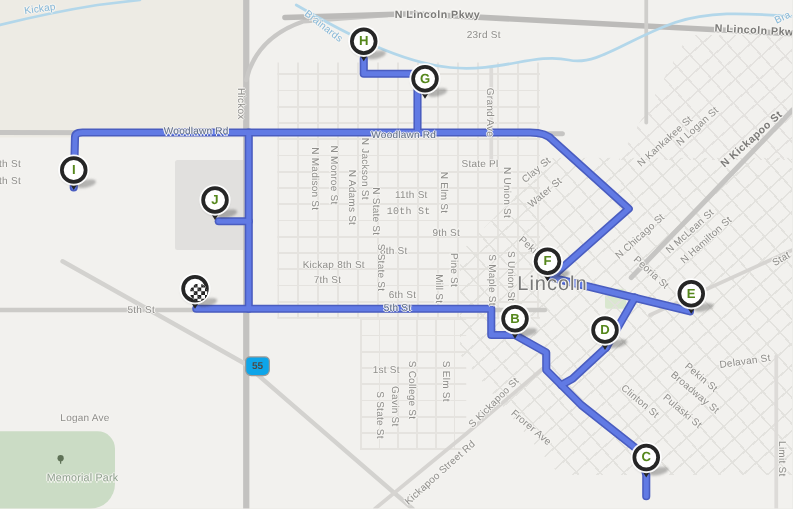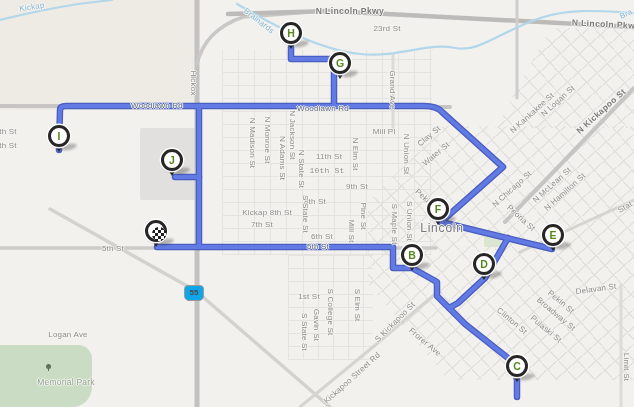--- a/index.html
+++ b/index.html
@@ -20,22 +20,22 @@
     background:repeating-linear-gradient(48deg,#e2e0dc 0 1.3px,transparent 1.3px 14px),
                repeating-linear-gradient(-42deg,#e2e0dc 0 1.3px,transparent 1.3px 13px);
     clip-path:polygon(0 100%,40% 0,100% 0,100% 100%);opacity:.85;}
   #road-svg{position:absolute;left:0;top:0;z-index:3;}
   .lbl{position:absolute;z-index:50;white-space:nowrap;font-size:8px;color:#8e8d8a;letter-spacing:.2px;
        text-shadow:-1px 0 0 #f6f5f2,1px 0 0 #f6f5f2,0 -1px 0 #f6f5f2,0 1px 0 #f6f5f2;pointer-events:none;}
   .lbl.major{font-size:8.5px;color:#7b7a78;font-weight:bold;letter-spacing:.4px;}
   .lbl.onroute{color:#5f6d85;}
   .lbl.water{color:#84b7d8;font-size:8px;}
   .lbl.park{color:#90a28f;font-size:8.5px;}
-  .lbl.city{font-size:12px;color:#787878;letter-spacing:.8px;}
-  .shield{position:absolute;left:184px;top:285px;z-index:52;width:18px;height:14px;background:#0ea5e9;
+  .lbl.city{font-size:16px;color:#787878;letter-spacing:.8px;}
+  .shield{position:absolute;left:196px;top:285px;z-index:52;width:18px;height:14px;background:#0ea5e9;
           border:1.5px solid #9b9a98;border-radius:4px 4px 5px 5px;text-align:center;
           font-size:8px;font-weight:bold;color:#4c4c4a;line-height:13px;}
   .tree{position:absolute;left:46px;top:364px;z-index:52;width:5px;height:5px;background:#5f7257;border-radius:50%;}
   .tree::after{content:"";position:absolute;left:1.6px;top:4px;width:1.6px;height:3px;background:#5f7257;}
   .pin{position:absolute;z-index:60;width:22px;height:30px;}
   .pin .shadow{position:absolute;left:13px;top:19px;width:16px;height:6px;background:rgba(50,50,50,.32);
                border-radius:50%;transform:rotate(-14deg);filter:blur(1px);}
   .pin .head{position:absolute;left:0;top:0;width:22px;height:22px;box-sizing:border-box;border-radius:50%;
              background:#fff;border:3px solid #262626;box-shadow:0 0 0 1.5px rgba(255,255,255,.95),0 1px 2px rgba(0,0,0,.35);
              text-align:center;}
@@ -93,21 +93,21 @@
     </svg>
   <div class="shield">
     <span>55</span>
   </div>
   <div class="tree"></div>
 <div class="lbl major" style="left: 350px; top: 11px; transform: translate(-50%, -50%) rotate(0deg);">N Lincoln Pkwy</div>
     <div class="lbl major" style="left: 606px; top: 24px; transform: translate(-50%, -50%) rotate(3deg);">N Lincoln Pkwy</div>
     <div class="lbl" style="left: 387px; top: 28px; transform: translate(-50%, -50%) rotate(0deg);">23rd St</div>
     <div class="lbl onroute" style="left: 157px; top: 105px; transform: translate(-50%, -50%) rotate(0deg);">Woodlawn Rd</div>
     <div class="lbl onroute" style="left: 323px; top: 108px; transform: translate(-50%, -50%) rotate(0deg);">Woodlawn Rd</div>
-    <div class="lbl" style="left: 384px; top: 131px; transform: translate(-50%, -50%) rotate(0deg);">Mill Pl</div>
+    <div class="lbl" style="left: 384px; top: 131px; transform: translate(-50%, -50%) rotate(0deg);">State Pl</div>
     <div class="lbl" style="left: 329px; top: 156px; transform: translate(-50%, -50%) rotate(0deg);">11th St</div>
     <div class="lbl" style="left: 327px; top: 170px; transform: translate(-50%, -50%) rotate(0deg); font-family: Liberation Mono, monospace;">10th St</div>
     <div class="lbl" style="left: 357px; top: 186px; transform: translate(-50%, -50%) rotate(0deg);">9th St</div>
     <div class="lbl" style="left: 268px; top: 201px; transform: translate(-50%, -50%) rotate(0deg); margin-left: 47px;">8th St</div>
     <div class="lbl" style="left: 267px; top: 212px; transform: translate(-50%, -50%) rotate(0deg);">Kickap 8th St</div>
     <div class="lbl" style="left: 262px; top: 224px; transform: translate(-50%, -50%) rotate(0deg);">7th St</div>
     <div class="lbl" style="left: 322px; top: 236px; transform: translate(-50%, -50%) rotate(0deg);">6th St</div>
     <div class="lbl" style="left: 113px; top: 248px; transform: translate(-50%, -50%) rotate(0deg);">5th St</div>
     <div class="lbl onroute" style="left: 318px; top: 246px; transform: translate(-50%, -50%) rotate(0deg);">5th St</div>
     <div class="lbl" style="left: 309px; top: 296px; transform: translate(-50%, -50%) rotate(0deg);">1st St</div>

